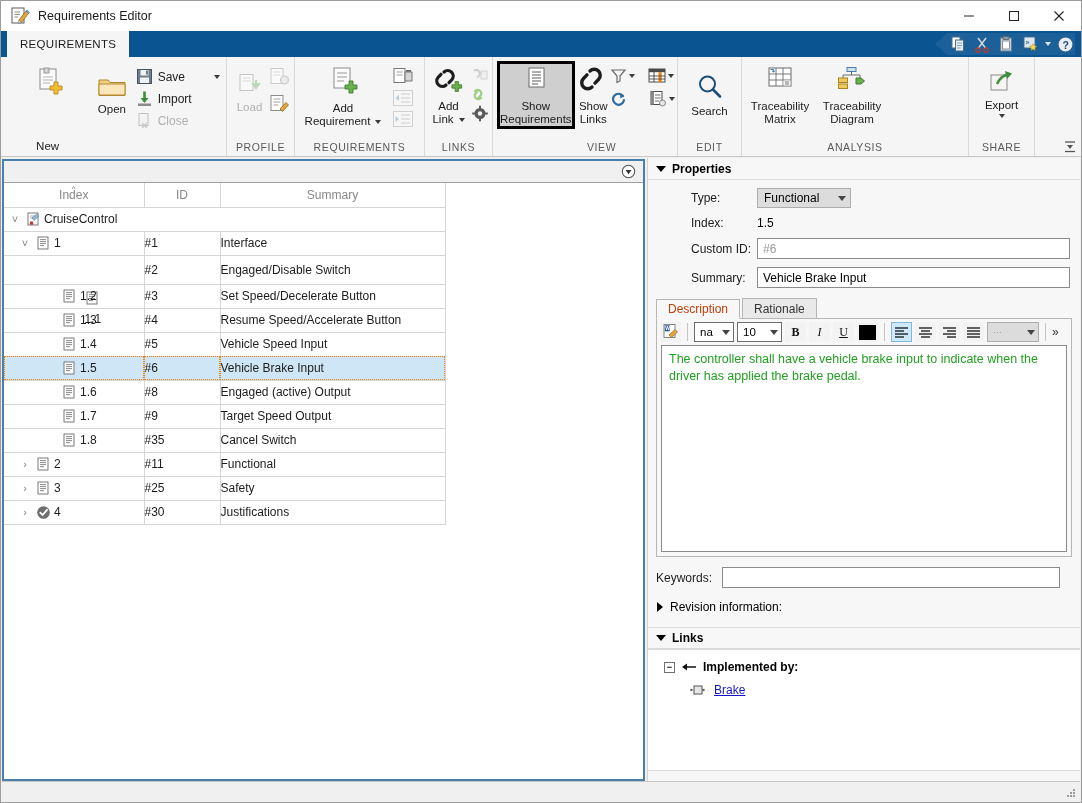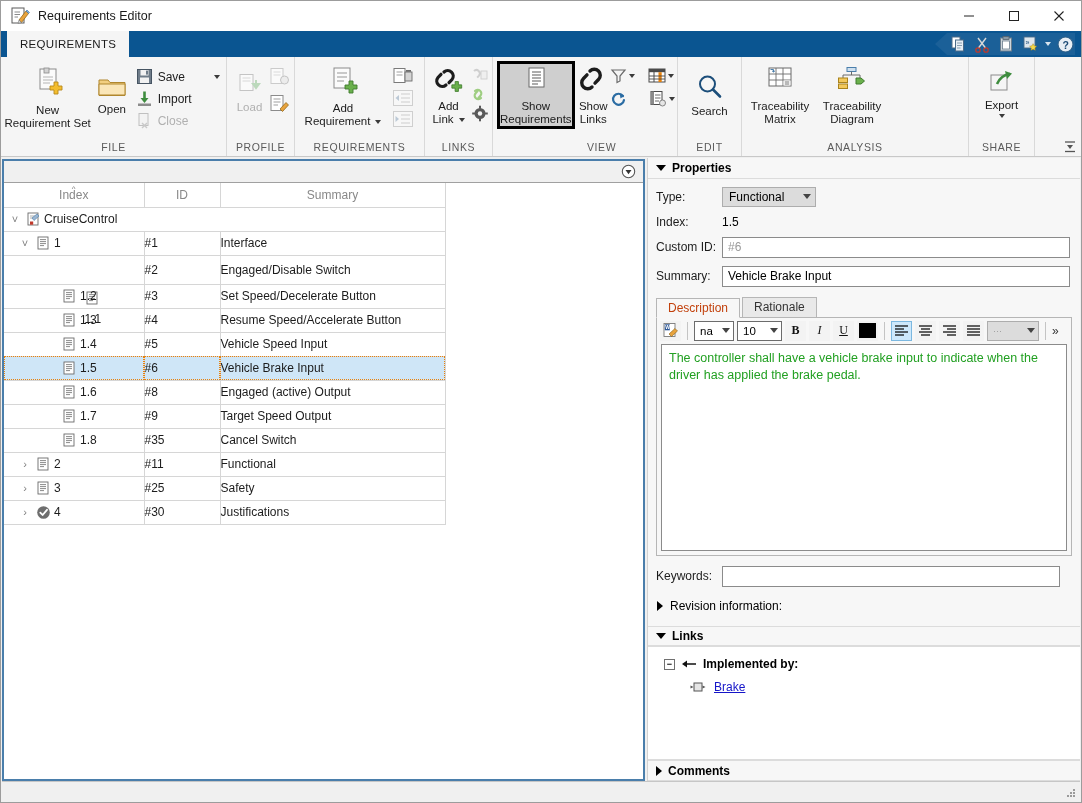--- a/index.html
+++ b/index.html
@@ -242,21 +242,21 @@
     color: #000;
     padding-left: 8px;
     gap: 6px;
     border-bottom: 1px solid #dcdcdc;
     background: #f7f7f7;
   }
   .tri-down { width:0;height:0;border-left:5px solid transparent;border-right:5px solid transparent;border-top:6px solid #000; }
   .tri-right { width:0;height:0;border-top:5px solid transparent;border-bottom:5px solid transparent;border-left:6px solid #000; }
 
   .prop-rows { padding: 8px 10px 4px 8px; }
-  .prow { display:flex; align-items:center; margin-bottom: 8px; }
+  .prow { display:flex; align-items:center; margin-bottom: 8px; margin-left: 35px; }
   .plabel { width: 66px; font-size: 12px; color:#1c1c1c; flex:none; }
   .combo {
     height: 20px; background:#dcdcdc; border:1px solid #adadad;
     display:flex; align-items:center; padding:0 4px 0 6px;
     font-size:12px; min-width: 94px; justify-content: space-between; gap:8px;
   }
   .chev { width:0;height:0;border-left:4px solid transparent;border-right:4px solid transparent;border-top:5px solid #444; }
   .txtin {
     height: 21px; background:#fff; border:1px solid #8b8b8b;
     display:flex;align-items:center;padding:0 5px;font-size:12px;flex:1;
@@ -415,21 +415,21 @@
           <text x="6.6" y="13.5" font-size="10.5" font-family="Liberation Sans" font-weight="bold" fill="#1c4a74">?</text>
         </svg>
       </span>
     </div>
   </div>
 
   <div class="ribbon">
 
     <div class="rgroup" style="width:226px;">
       <div class="rgroup-body">
-        <div class="bigbtn" style="width:104px;">
+        <div class="bigbtn" style="width:104px;gap:36px;">
           <span class="ic">
             <svg width="34" height="34" viewBox="0 0 34 34">
               <rect x="9" y="3" width="16" height="20" fill="#fbfbfb" stroke="#8b8b8b" stroke-width="1"></rect>
               <rect x="13" y="2" width="5" height="5" fill="#d3d3d3" stroke="#8b8b8b" stroke-width="0.8"></rect>
               <line x1="12" y1="11" x2="22" y2="11" stroke="#b5b5b5" stroke-width="1"></line>
               <line x1="12" y1="14" x2="22" y2="14" stroke="#b5b5b5" stroke-width="1"></line>
               <line x1="12" y1="17" x2="19" y2="17" stroke="#b5b5b5" stroke-width="1"></line>
               <path d="M19 20 h4 v-4 h4 v4 h4 v4 h-4 v4 h-4 v-4 h-4 z" fill="#f3bd2e" stroke="#b8881b" stroke-width="0.9"></path>
             </svg>
           </span>
@@ -1205,24 +1205,20 @@
             <svg width="17" height="13" viewBox="0 0 17 13">
               <rect x="4" y="2" width="8" height="8" fill="#e6e6e6" stroke="#555" stroke-width="1"></rect>
               <path d="M0.5 4.5 L3.5 6 L0.5 7.5 Z" fill="#555"></path>
               <path d="M12.5 4.5 L15.5 6 L12.5 7.5 Z" fill="#555"></path>
             </svg>
           </span>
           <span class="link-a">Brake</span>
         </div>
       </div>
 
-      <div class="section-head" style="border-top:1px solid #dcdcdc;">
-        <span class="tri-right"></span>
-        <span>Comments</span>
-      </div>
 
     </div>
   </div>
 
   <div class="statusbar">
     <span class="grip">
       <svg width="12" height="12" viewBox="0 0 12 12">
         <g fill="#9a9a9a">
           <rect x="8" y="2" width="2" height="2"></rect>
             <rect x="8" y="5" width="2" height="2"></rect>

